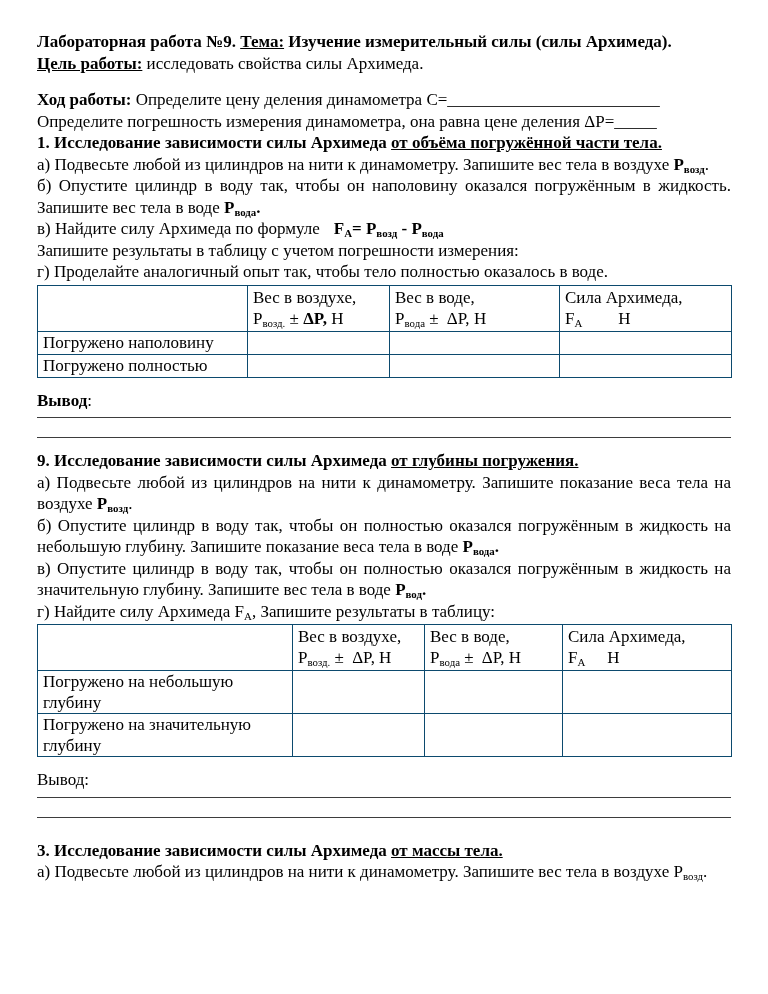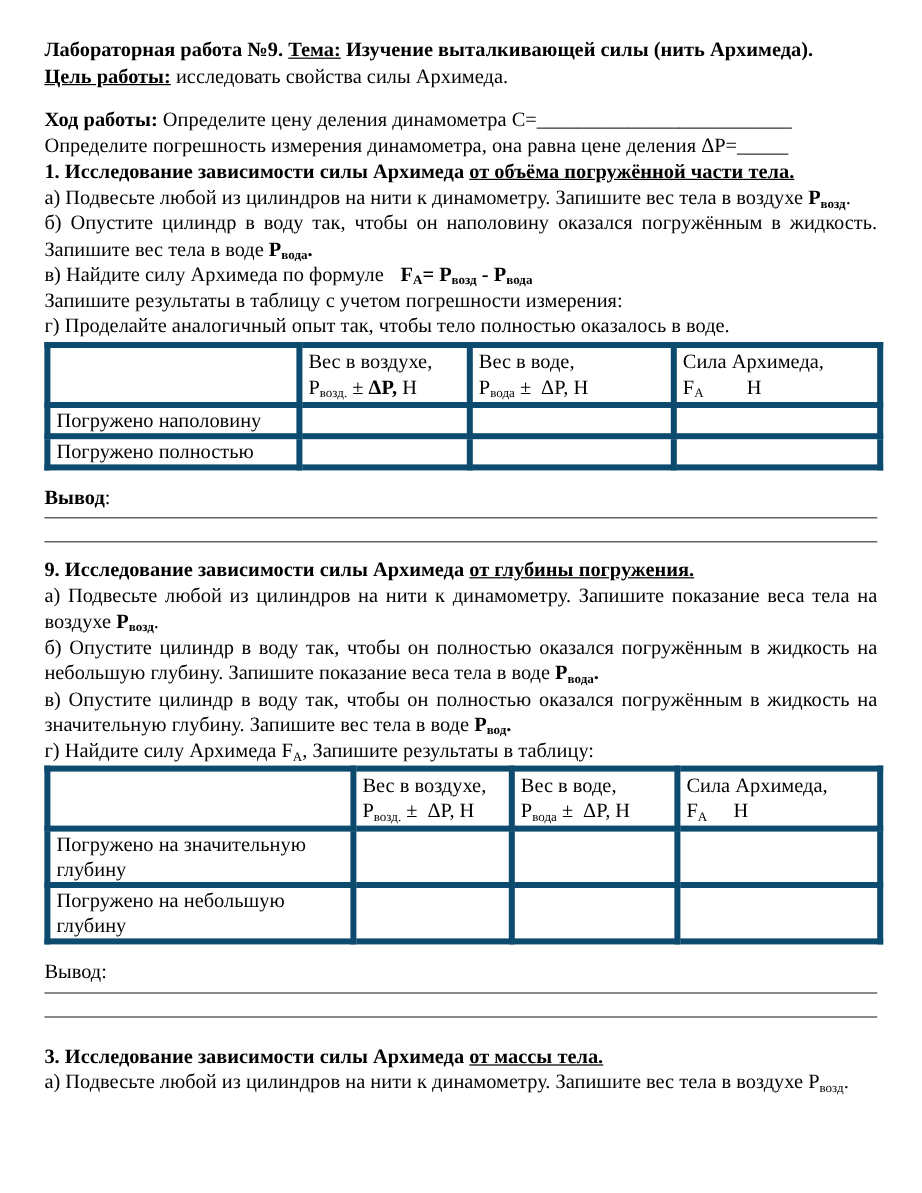--- a/index.html
+++ b/index.html
@@ -12,41 +12,41 @@
   .page { width:768px; height:994px; padding:31px 37px 0 37px; background:#fff; }
   p { margin:0; }
   .just { text-align:justify; }
   .b { font-weight:bold; }
   .u { text-decoration:underline; }
   sub { font-size:64%; line-height:0; vertical-align:baseline; position:relative; top:3px; }
   .blank { letter-spacing:0; white-space:nowrap; }
   .formula { margin-left:14px; }
   .block-gap { margin-top:15px; }
   table { border-collapse:collapse; width:694px; table-layout:fixed; margin-top:2px; }
-  td { border:5px solid #0c4a6e; padding:0 5px; vertical-align:top; line-height:21px; }
+  td { border:1px solid #0c4a6e; padding:0 5px; vertical-align:top; line-height:21px; }
   .t1 col.c1 { width:210px; } .t1 col.c2 { width:142px; } .t1 col.c3 { width:170px; } .t1 col.c4 { width:172px; }
   .t2 col.c1 { width:255px; } .t2 col.c2 { width:132px; } .t2 col.c3 { width:138px; } .t2 col.c4 { width:169px; }
   .t1 tr.data td { height:23px; }
   .t2 tr.data td { height:43px; }
   td.hdr { padding-top:1px; padding-bottom:2px; }
   .unit-gap { margin-left:36px; }
   .unit-gap-sm { margin-left:22px; }
   .dp-gap { margin-left:4px; }
   .rule { height:20px; border-bottom:1px solid #3d3d3d; }
   .rule-first { height:7px; }
   .h-sec2 { margin-top:12px; }
   .h-sec3 { margin-top:22px; }
   .concl { margin-top:12px; }
 </style>
 </head>
 <body>
 
 <div class="page">
 
-  <p><span class="b">Лабораторная работа №9. </span><span class="b u">Тема:</span><span class="b"> Изучение выталкивающей силы (нить Архимеда).</span></p>
+  <p><span class="b">Лабораторная работа №9. </span><span class="b u">Тема:</span><span class="b"> Изучение измерительный силы (силы Архимеда).</span></p>
 
   <p><span class="b u">Цель работы:</span><span> исследовать свойства силы Архимеда.</span></p>
 
 
   <div class="block-gap">
     <p><span class="b">Ход работы:</span><span> Определите цену деления динамометра С=</span><span class="blank">_________________________</span></p>
     <p><span>Определите погрешность измерения динамометра, она равна цене деления ΔP=</span><span class="blank">_____</span></p>
 
     <p class="b"><span>1. Исследование зависимости силы Архимеда </span><span class="u">от объёма погружённой части тела.</span></p>
 
@@ -111,27 +111,27 @@
         <col class="c4">
       </colgroup>
     <tbody>
         <tr>
       <td class="hdr"></td>
       <td class="hdr"><span>Вес в воздухе,</span><br><span>P</span><sub>возд.</sub><span> ± </span><span class="dp-gap">ΔP,</span><span class="dp-gap">Н</span></td>
       <td class="hdr"><span>Вес в воде,</span><br><span>P</span><sub>вода</sub><span> ± </span><span class="dp-gap">ΔP,</span><span class="dp-gap">Н</span></td>
       <td class="hdr"><span>Сила Архимеда,</span><br><span>F</span><sub>А</sub><span class="unit-gap-sm">Н</span></td>
     </tr>
     <tr class="data">
-      <td><span>Погружено на значительную глубину</span></td>
+      <td><span>Погружено на небольшую глубину</span></td>
       <td></td>
       <td></td>
       <td></td>
     </tr>
     <tr class="data">
-      <td><span>Погружено на небольшую глубину</span></td>
+      <td><span>Погружено на значительную глубину</span></td>
       <td></td>
       <td></td>
       <td></td>
     </tr>
   </tbody>
     </table>
 
   <p class="concl"><span>Вывод:</span></p>
   <div class="rule rule-first"></div>
   <div class="rule"></div>

